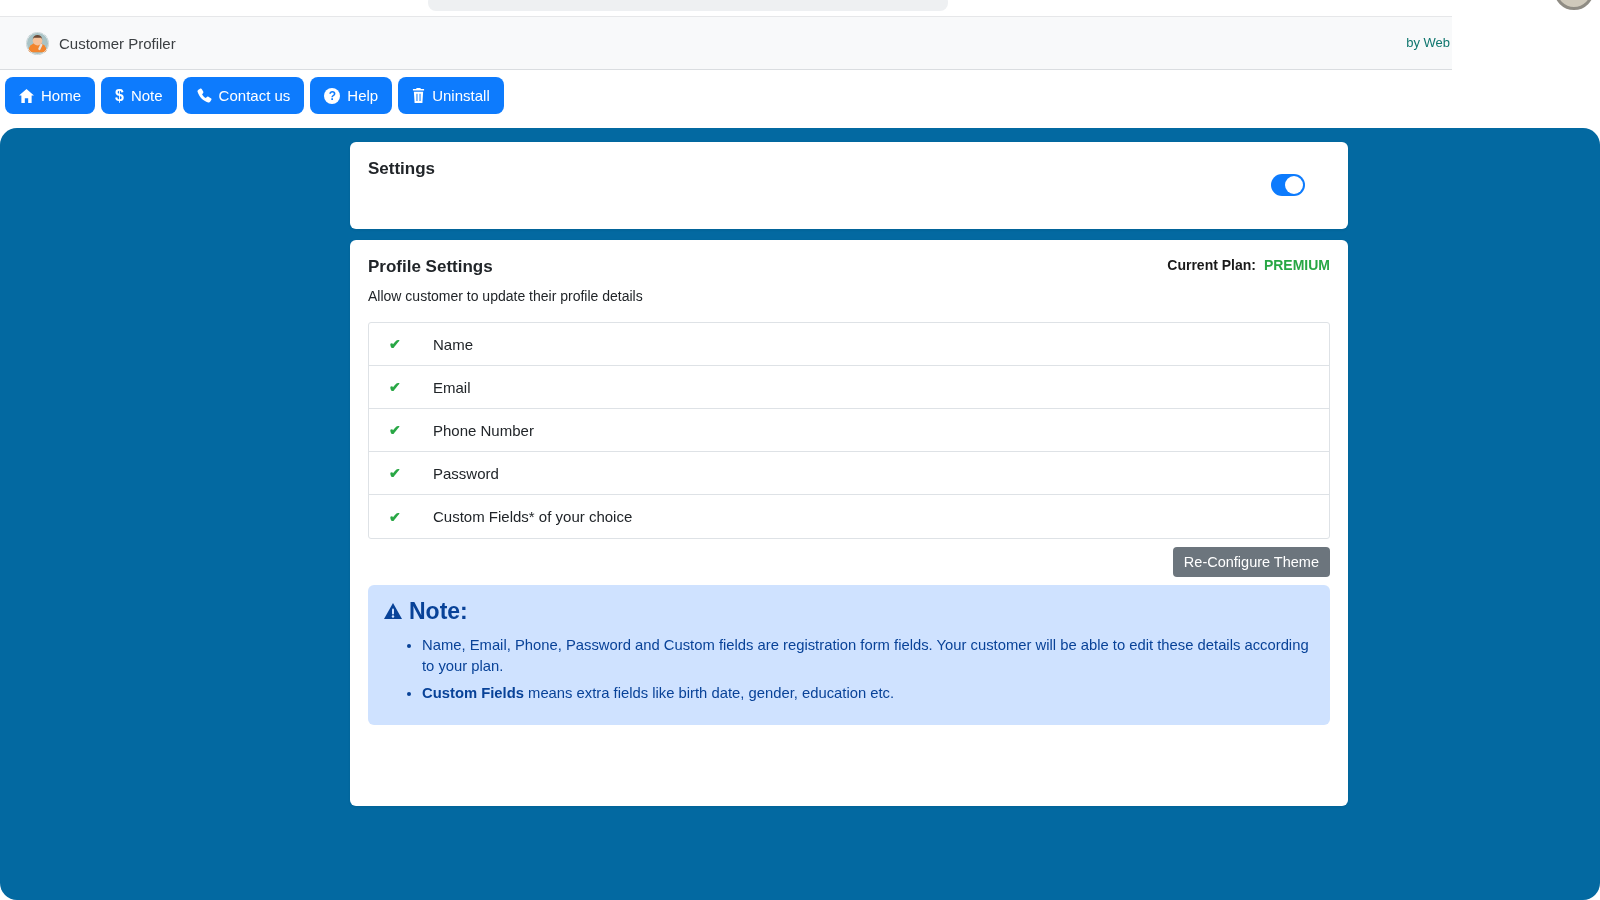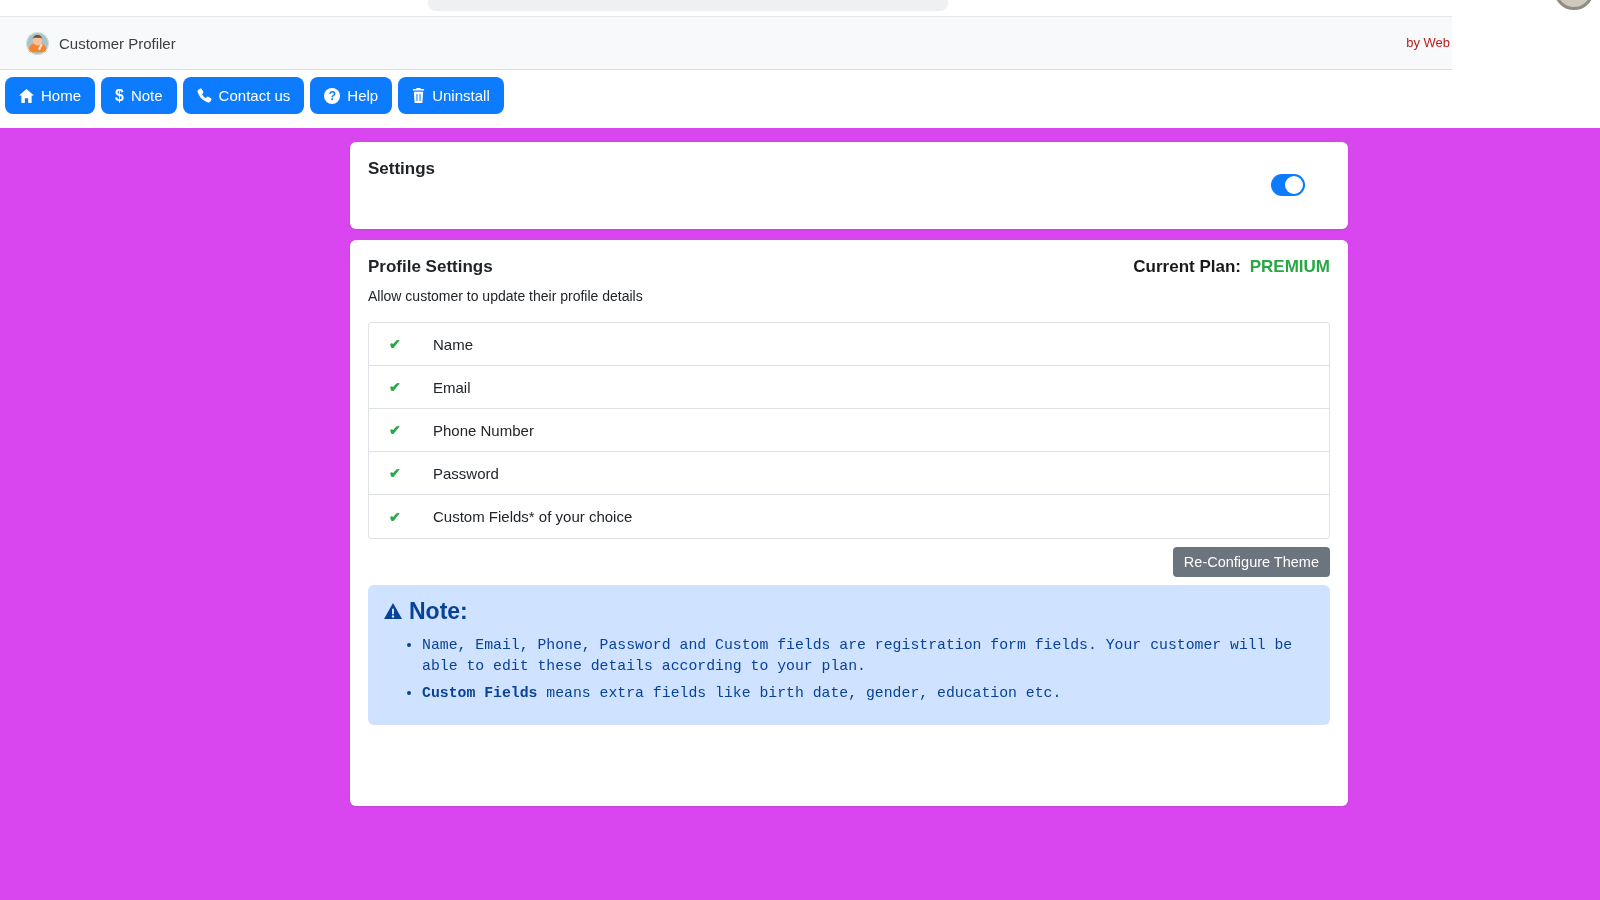--- a/index.html
+++ b/index.html
@@ -24,63 +24,63 @@
   }
 
   
   .app-header {
     position:absolute; top:16px; left:0; width:1452px; height:54px;
     background:#f8f9fa; border-top:1px solid #e6e7e9; border-bottom:1px solid #dadde0;
   }
   .header-left { position:absolute; left:26px; top:0; height:100%; display:flex; align-items:center; gap:10px; }
   .avatar { width:23px; height:23px; border-radius:50%; overflow:hidden; display:block; }
   .app-title { font-size:15px; color:#3c4043; }
-  .byline { position:absolute; right:2px; top:18px; font-size:13px; color:#b91c1c; white-space:nowrap;text-align:center; }
+  .byline { position:absolute; right:2px; top:18px; font-size:13px; color:#0f766e; white-space:nowrap;text-align:center; }
 
   
   .nav-bar {
     position:absolute; top:71px; left:0; width:1600px; height:57px;
     background:#ffffff; padding:6px 0 0 5px; display:flex; gap:6px; align-items:flex-start;
   }
   .nav-btn {
     background:#0d7bfd; color:#ffffff; border:none; border-radius:8px;
     height:37px; padding:0 14px; font-size:15px; font-weight:500;
     font-family:"Liberation Sans", sans-serif;
     display:flex; align-items:center; gap:7px; cursor:pointer; white-space:nowrap;
   }
   .nav-icon { display:inline-flex; align-items:center; justify-content:center; }
   .q-circle {
     width:16px; height:16px; border-radius:50%; background:#ffffff; color:#0d7bfd;
     font-size:12px; font-weight:bold; display:inline-flex; align-items:center; justify-content:center;
   }
   .dollar-glyph { font-size:16px; font-weight:bold; }
 
   
-  .main-area { position:absolute; top:128px; left:0; width:1600px; height:772px; background:#d946ef; }
+  .main-area { position:absolute; top:128px; left:0; width:1600px; height:772px; background:#0369a1;border-radius:17px; }
 
   .card {
     position:absolute; left:350px; width:998px; background:#ffffff;
     border-radius:6px; box-shadow:0 1px 3px rgba(0,0,0,0.08);
   }
   .card-settings { top:14px; height:87px; padding:17px 18px; }
   .card-title { font-size:17px; font-weight:700; color:#212529; }
   .card-sub { font-size:14px; color:#212529; margin-top:11px; }
 
   .toggle {
     position:absolute; right:43px; top:32px; width:34px; height:22px;
     background:#0d7bfd; border-radius:11px; cursor:pointer;
   }
   .toggle .knob {
     position:absolute; right:2px; top:2px; width:18px; height:18px;
     background:#ffffff; border-radius:50%;
   }
 
   .card-profile { top:112px; height:566px; padding:17px 18px; }
   .profile-head { display:flex; justify-content:space-between; align-items:flex-start; }
-  .plan-line { font-size:17px; font-weight:700; color:#1a1a1a; }
+  .plan-line { font-size:14px; font-weight:700; color:#1a1a1a; }
   .plan-value { color:#28a745; margin-left:4px; }
 
   .fields-table {
     margin-top:18px; border:1px solid #dee2e6; border-radius:3px; background:#fff;
   }
   .field-row {
     height:43px; display:flex; align-items:center; padding-left:20px;
     border-bottom:1px solid #dee2e6; font-size:15px; color:#212529;
   }
   .field-row:last-child { border-bottom:none; }
@@ -93,21 +93,21 @@
     font-size:14.5px; font-family:"Liberation Sans", sans-serif;
     padding:7px 11px; cursor:pointer;
   }
 
   .note-box {
     margin-top:8px; background:#cfe2ff; border-radius:6px;
     color:#084298; padding:13px 16px 16px 16px;
   }
   .note-head { display:flex; align-items:center; gap:7px; font-size:23px; font-weight:600; }
   .note-list { margin-top:10px; padding-left:38px; font-size:14.8px; line-height:1.45; }
-  .note-list li { margin-bottom:5px;font-family:Liberation Mono, monospace; }
+  .note-list li { margin-bottom:5px; }
   .note-bold { font-weight:bold; }
 </style>
 </head>
 <body>
 
 <div class="top-strip">
   <div class="url-bar"></div>
   <div class="profile-circle"></div>
 </div>
 

